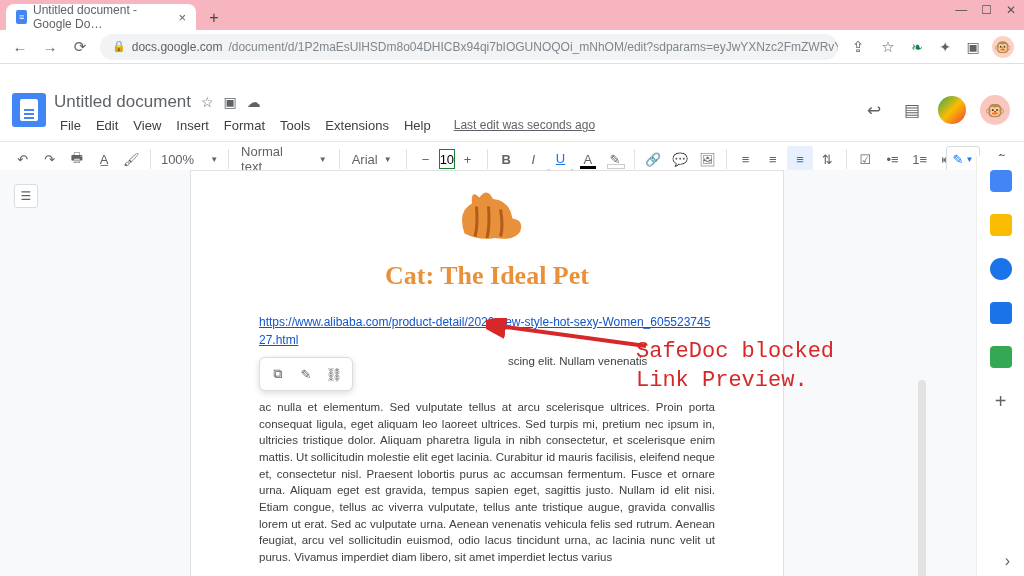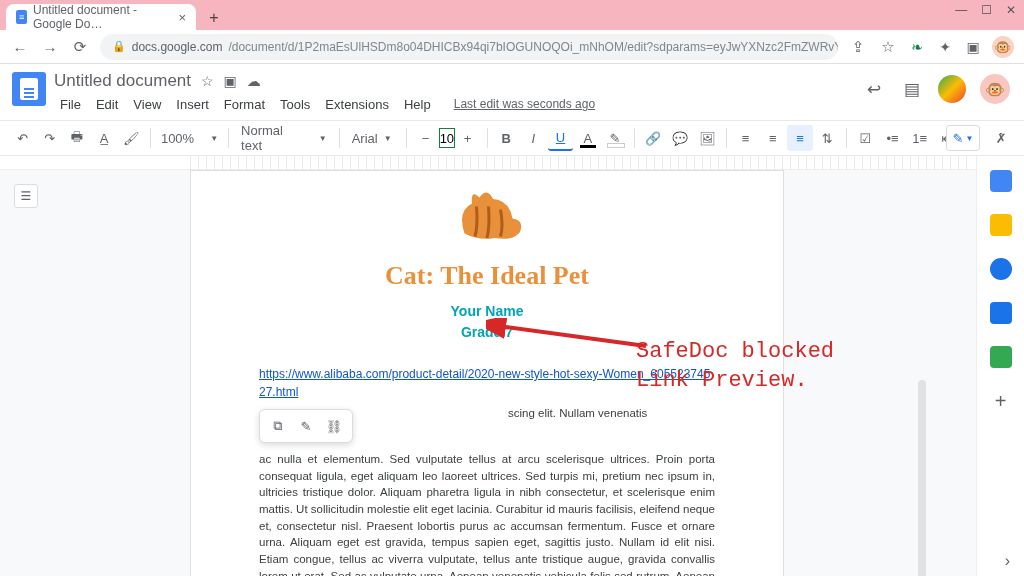--- a/index.html
+++ b/index.html
@@ -66,20 +66,21 @@
   .url-box .lock { font-size:11px; }
   .ext-icons { display:flex; gap:10px; align-items:center; color:#5f6368; font-size:14px;}
   .ext-icons span{width:18px;height:18px;display:flex;align-items:center;justify-content:center;}
 
   
   .docs-header {
     display:flex;
     align-items:flex-start;
     padding:6px 14px 0 12px;
     height:56px;
+    margin-top:21px;
   }
   .docs-logo {
     width:34px;height:34px;background:#4285f4;border-radius:3px;
     display:flex;align-items:center;justify-content:center;margin-top:2px;
     position:relative;
   }
   .docs-logo::before{content:"";position:absolute;width:18px;height:22px;background:#fff;border-radius:2px;}
   .docs-logo::after{content:"";position:absolute;width:10px;height:2px;background:#4285f4;top:16px;box-shadow:0 4px 0 #4285f4,0 8px 0 #4285f4;}
   .title-area{margin-left:8px;flex:1;}
   .title-row{display:flex;align-items:center;gap:10px;height:22px;}
@@ -372,24 +373,20 @@
 <div class="canvas-wrap">
   <div class="left-outline">☰</div>
   <div class="page">
     <svg class="cat-svg" width="110" height="60" viewBox="0 0 120 80">
       <path d="M30 70 Q20 40 40 30 Q38 10 50 22 Q60 8 68 24 Q90 26 94 50 Q110 52 104 68 Q96 80 70 76 Q50 80 30 70 Z" fill="#e8903a"></path>
       <path d="M46 34 Q48 60 44 74" stroke="#b05c1a" stroke-width="4" fill="none"></path>
       <path d="M62 34 Q64 60 60 76" stroke="#b05c1a" stroke-width="4" fill="none"></path>
       <path d="M78 38 Q82 60 78 74" stroke="#b05c1a" stroke-width="4" fill="none"></path>
     </svg>
     <div class="doc-heading">Cat: The Ideal Pet</div>
-    <div class="subhead">
-      <div>Your Name</div>
-      <div>Grade 7</div>
-    </div>
     <div class="link-line">https://www.alibaba.com/product-detail/2020-new-style-hot-sexy-Women_60552374527.html</div>
     <div style="position:relative;">
       <div class="link-popup">
         <span class="pbtn">⧉</span>
         <span class="pbtn">✎</span>
         <span class="pbtn">⛓</span>
       </div>
       <span style="position:absolute;left:249px;top:6px;font-size:11.5px;color:#3c4043;">scing elit. Nullam venenatis</span>
     </div>
     <div class="body-text">ac nulla et elementum. Sed vulputate tellus at arcu scelerisque ultrices. Proin porta consequat ligula, eget aliquam leo laoreet ultrices. Sed turpis mi, pretium nec ipsum in, ultricies tristique dolor. Aliquam pharetra ligula in nibh consectetur, et scelerisque enim mattis. Ut sollicitudin molestie elit eget lacinia. Curabitur id mauris facilisis, eleifend neque et, consectetur nisl. Praesent lobortis purus ac accumsan fermentum. Fusce et ornare urna. Aliquam eget est gravida, tempus sapien eget, sagittis justo. Nullam id elit nisi. Etiam congue, tellus ac viverra vulputate, tellus ante tristique augue, gravida convallis lorem ut erat. Sed ac vulputate urna. Aenean venenatis vehicula felis sed rutrum. Aenean feugiat, arcu vel sollicitudin euismod, odio lacus tincidunt urna, ac lacinia nunc velit ut purus. Vivamus imperdiet diam libero, sit amet imperdiet lectus varius</div>

